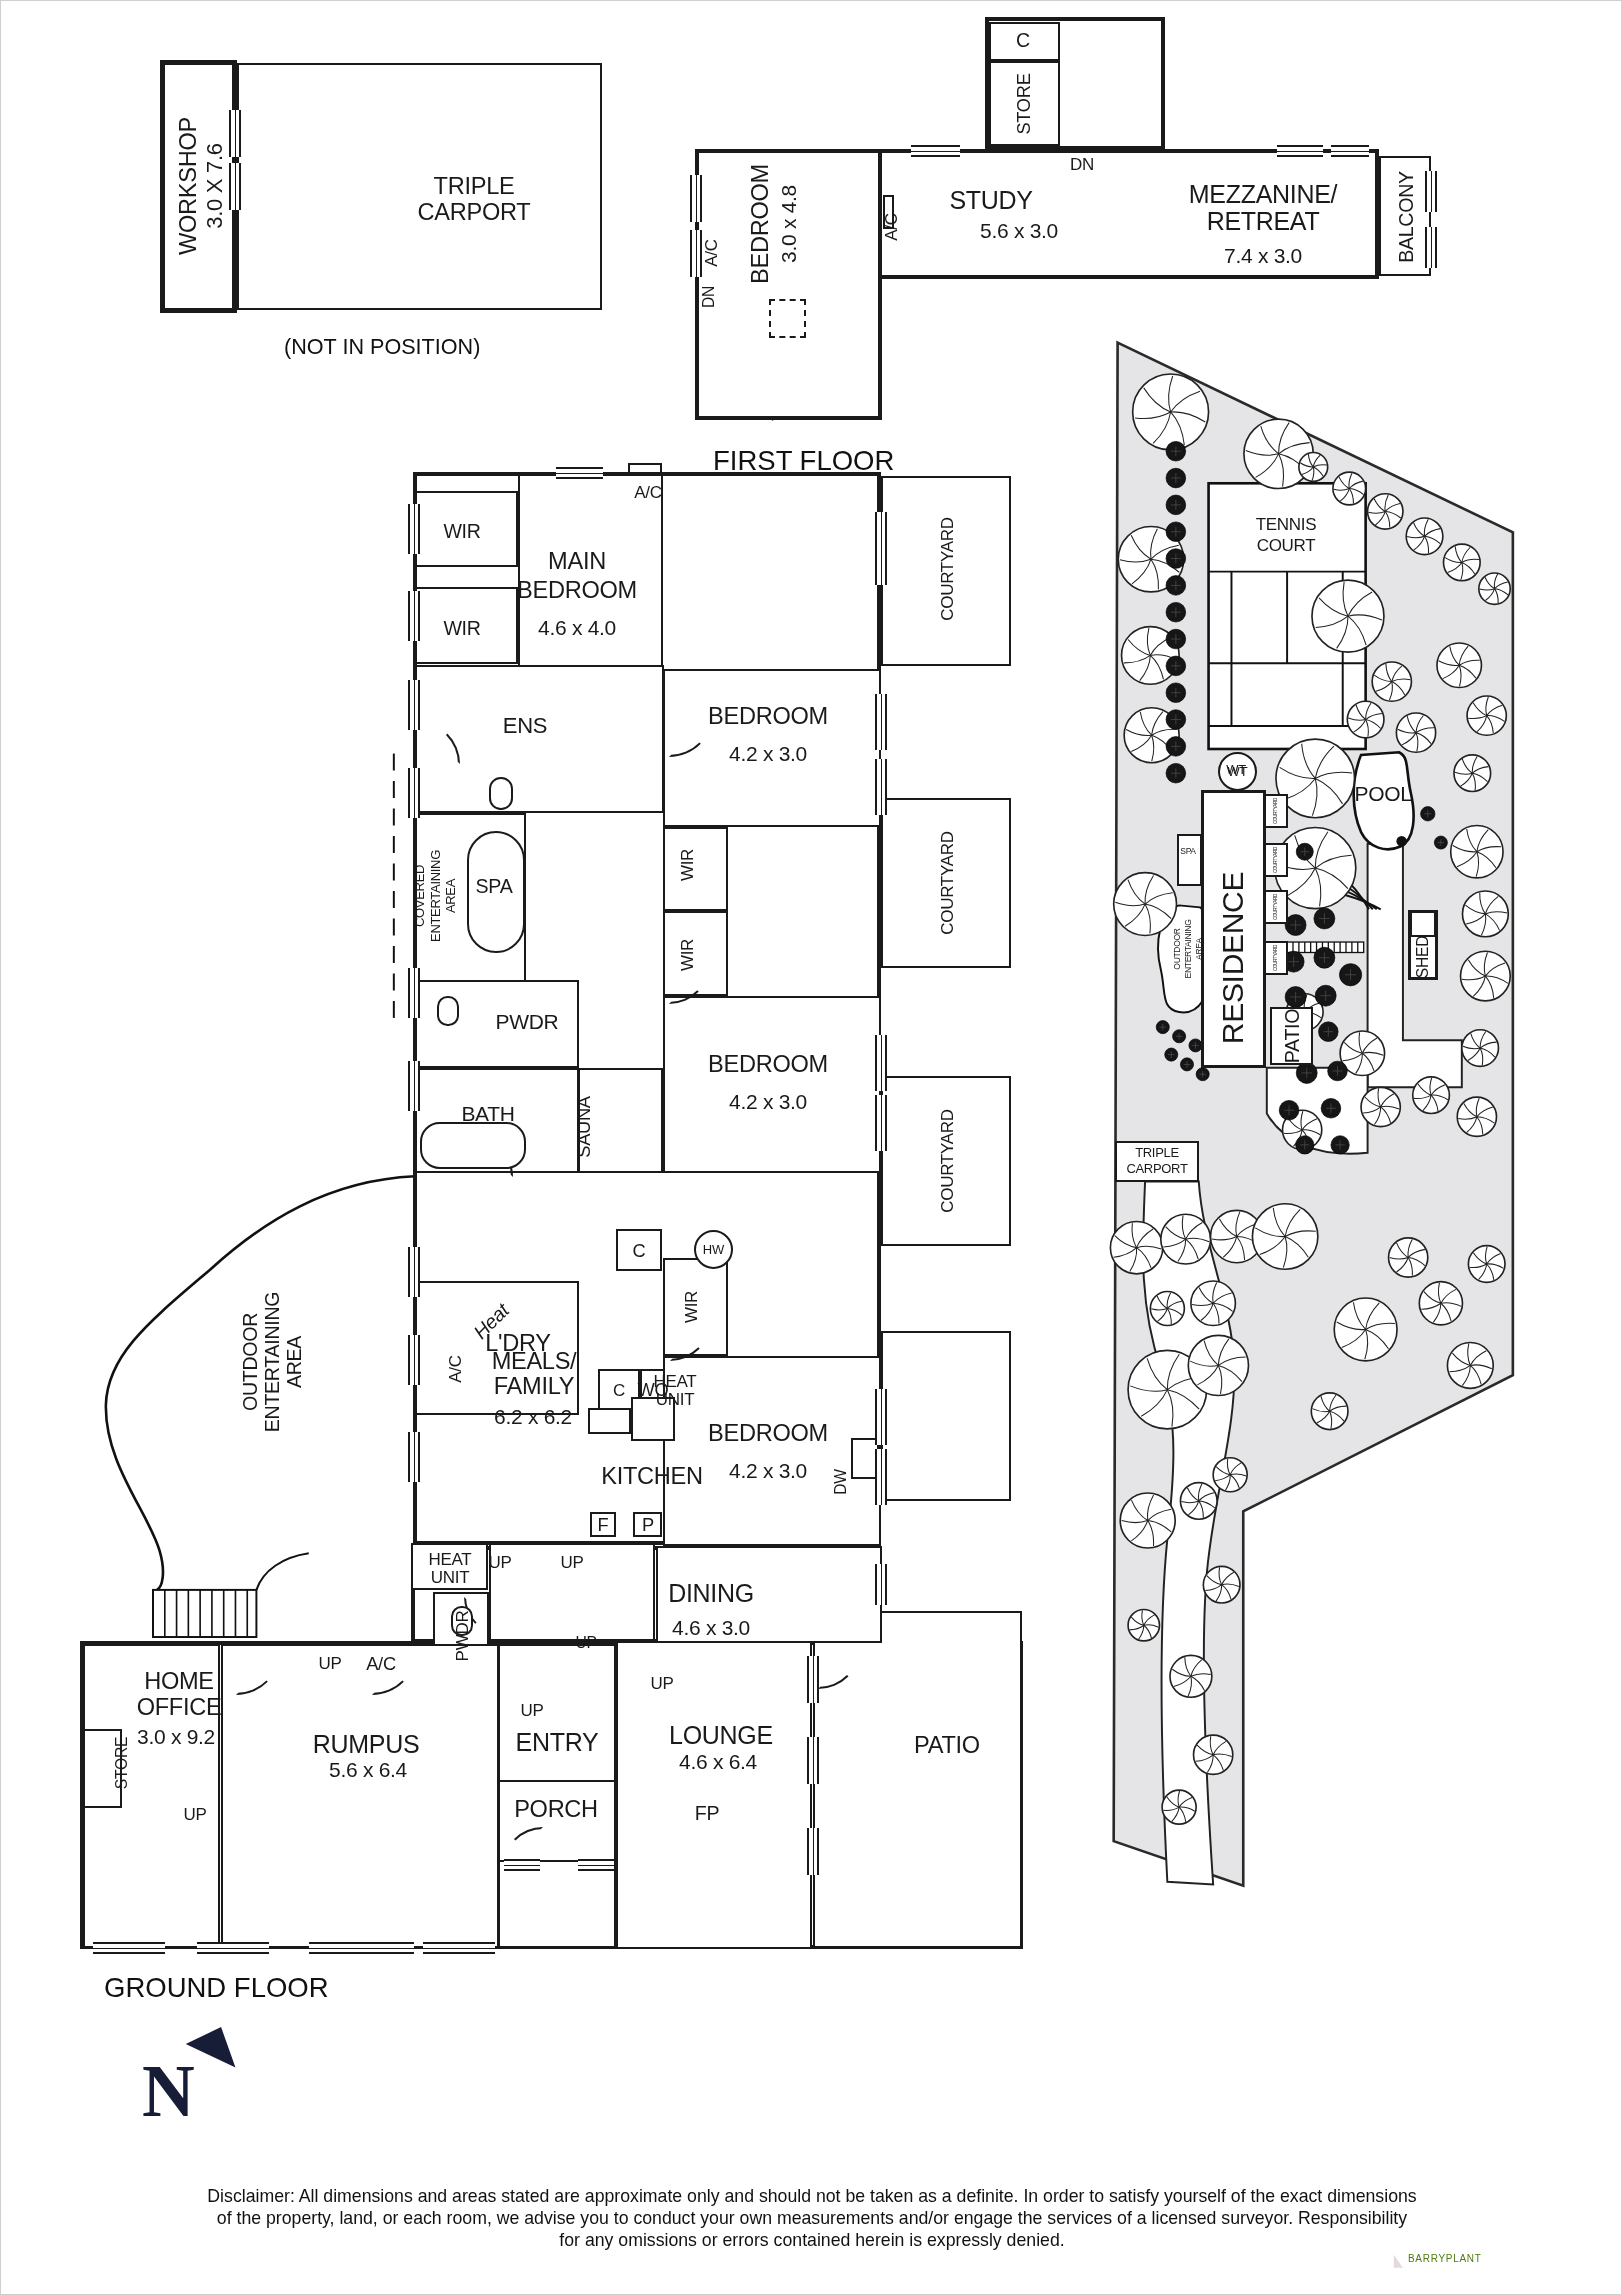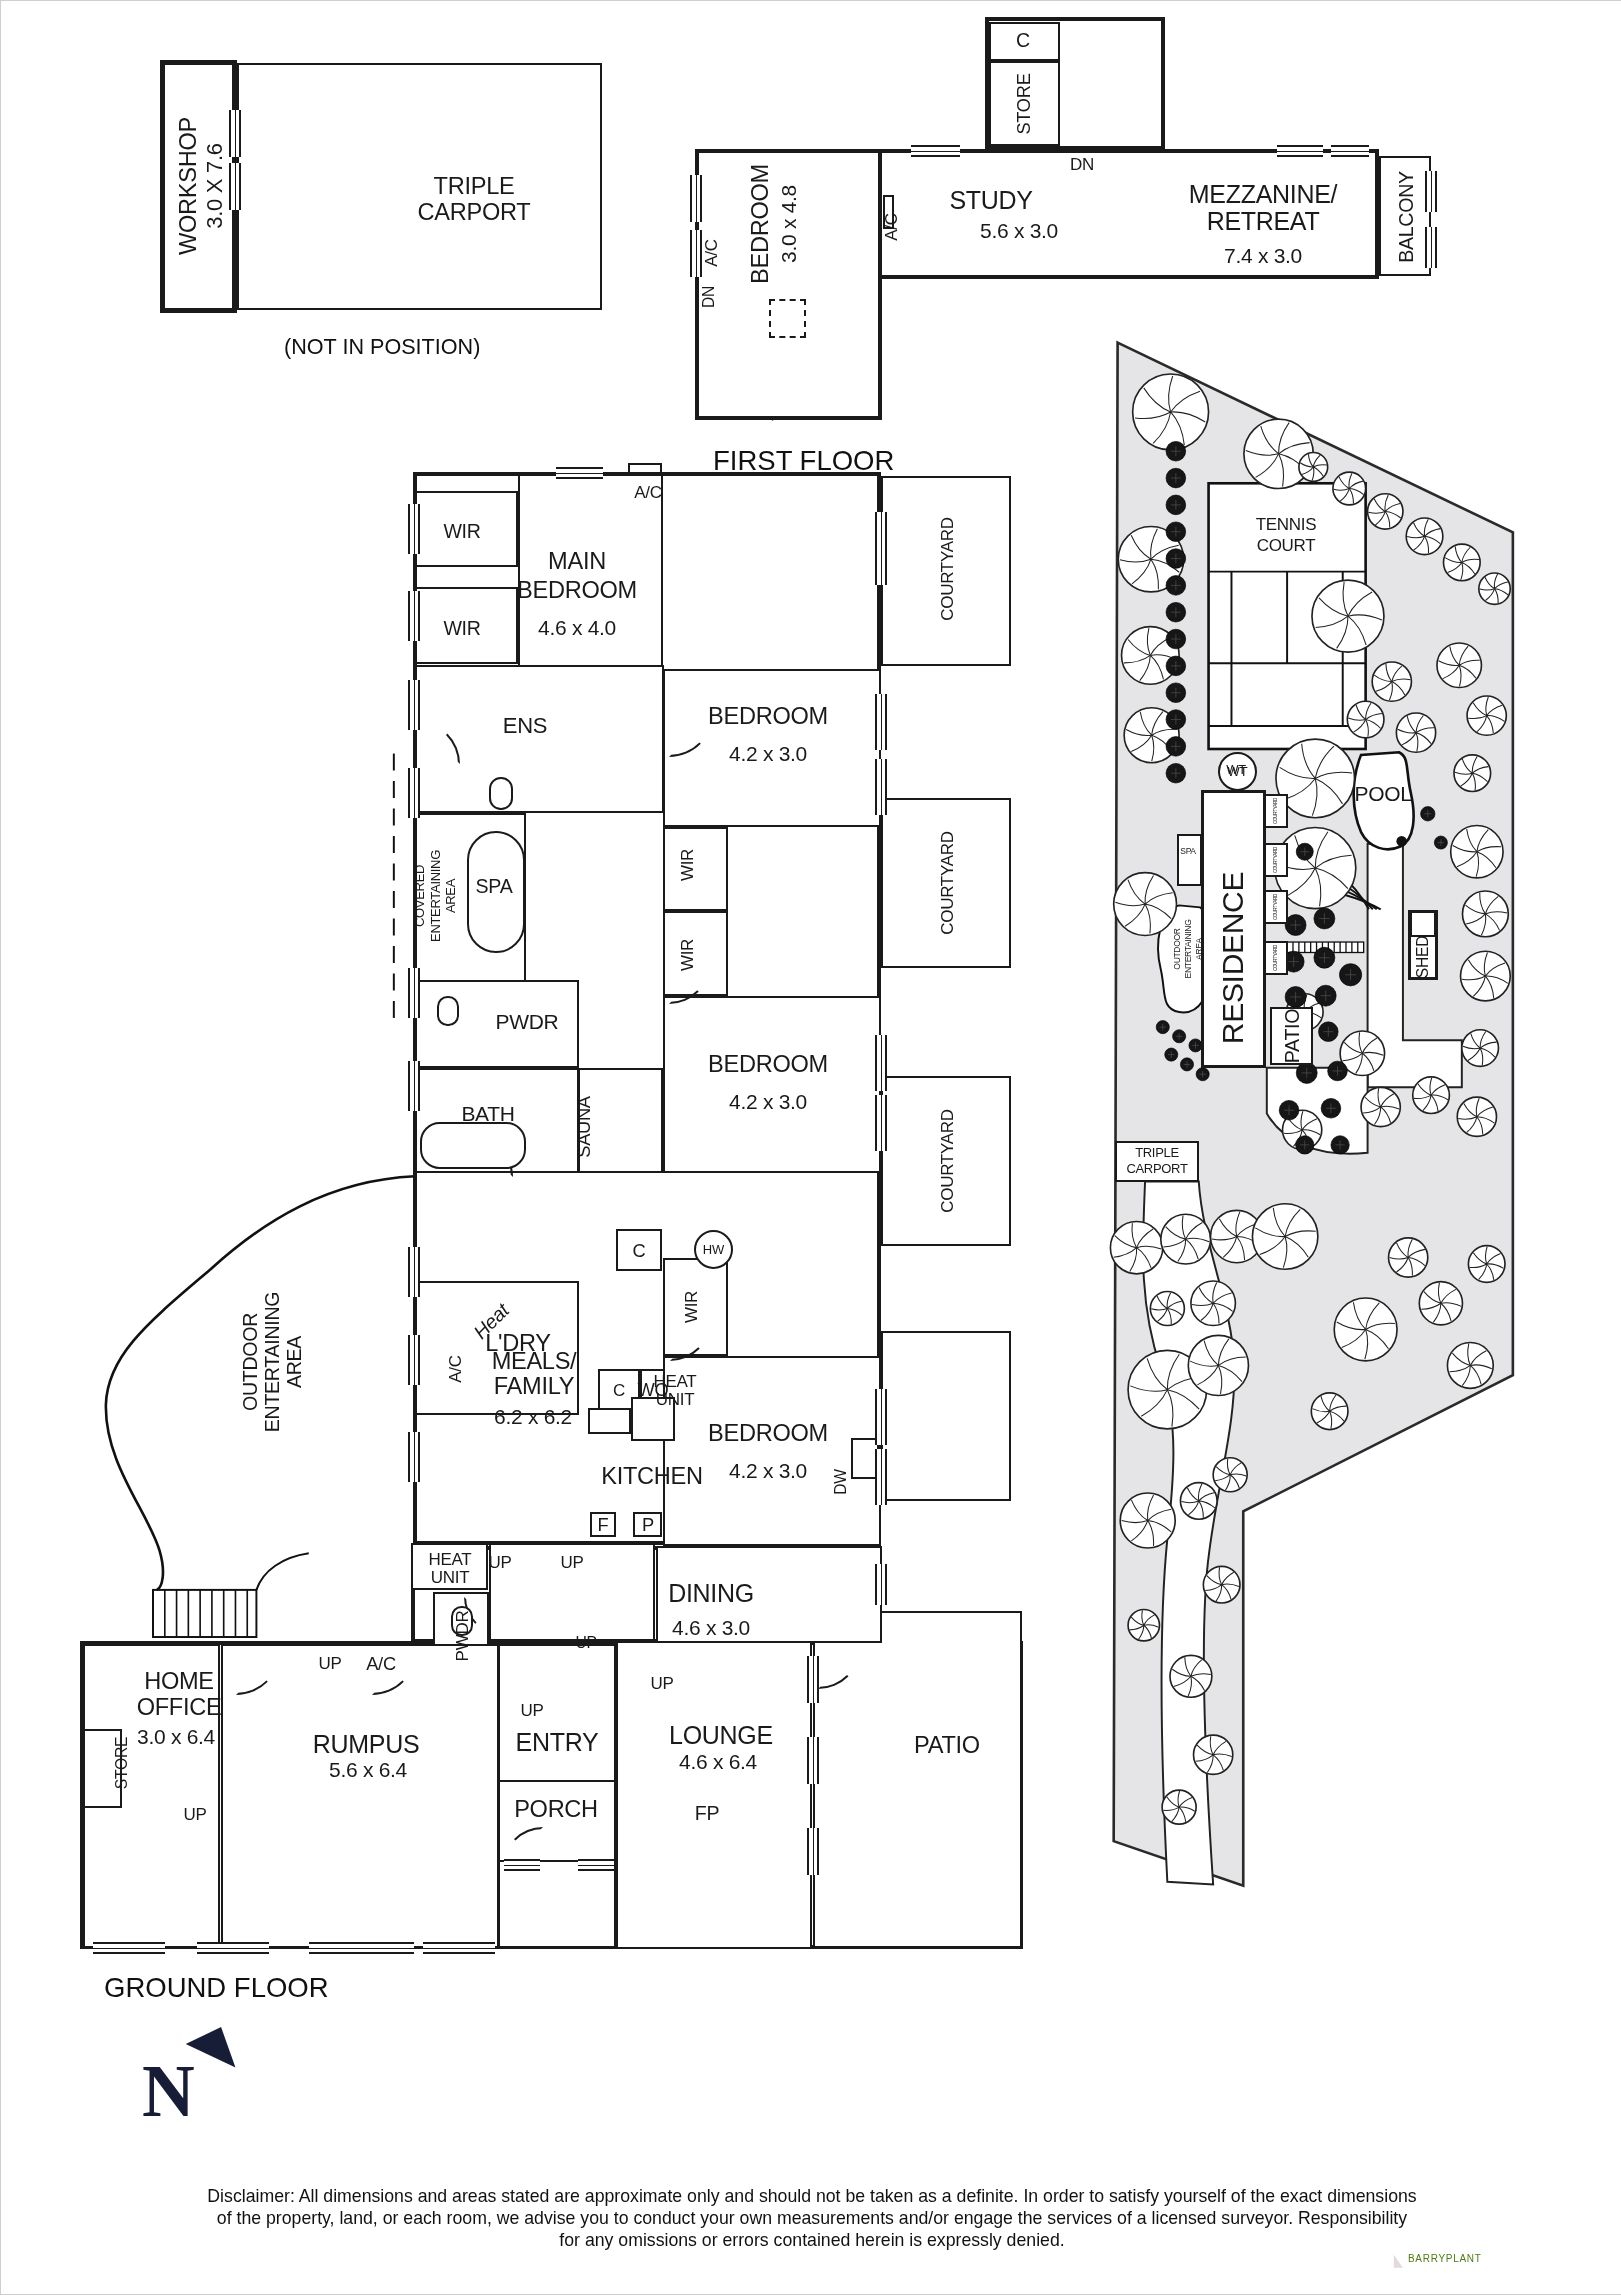--- a/index.html
+++ b/index.html
@@ -1048,21 +1048,21 @@
     <div class="lbl" style="left: 449px; top: 1559px; font-size: 17px; transform: translate(-50%, -50%);">HEAT</div>
     <div class="lbl" style="left: 449px; top: 1577px; font-size: 17px; transform: translate(-50%, -50%);">UNIT</div>
     <div class="lbl" style="left: 499px; top: 1562px; font-size: 17px; transform: translate(-50%, -50%);">UP</div>
     <div class="lbl" style="left: 571px; top: 1562px; font-size: 17px; transform: translate(-50%, -50%);">UP</div>
     <div class="lbl" style="left: 710px; top: 1593px; font-size: 25px; transform: translate(-50%, -50%); text-align: center;">DINING</div>
     <div class="lbl" style="left: 710px; top: 1627px; font-size: 21px; transform: translate(-50%, -50%);">4.6 x 3.0</div>
     <div class="lbl" style="left: 462px; top: 1635px; font-size: 17px; transform: translate(-50%, -50%) rotate(-90deg);">PWDR</div>
     <div class="lbl" style="left: 585px; top: 1642px; font-size: 15.7px; transform: translate(-50%, -50%);">UP</div>
     <div class="lbl" style="left: 178px; top: 1680px; font-size: 23.6px; transform: translate(-50%, -50%);">HOME</div>
     <div class="lbl" style="left: 178px; top: 1706px; font-size: 23.6px; transform: translate(-50%, -50%);">OFFICE</div>
-    <div class="lbl" style="left: 175px; top: 1736px; font-size: 21px; transform: translate(-50%, -50%);">3.0 x 6.4</div>
+    <div class="lbl" style="left: 175px; top: 1736px; font-size: 21px; transform: translate(-50%, -50%);">3.0 x 9.2</div>
     <div class="lbl" style="left: 121px; top: 1762px; font-size: 15.7px; transform: translate(-50%, -50%) rotate(-90deg);">STORE</div>
     <div class="lbl" style="left: 194px; top: 1814px; font-size: 17px; transform: translate(-50%, -50%);">UP</div>
     <div class="lbl" style="left: 365px; top: 1744px; font-size: 25px; transform: translate(-50%, -50%);">RUMPUS</div>
     <div class="lbl" style="left: 367px; top: 1769px; font-size: 21px; transform: translate(-50%, -50%);">5.6 x 6.4</div>
     <div class="lbl" style="left: 329px; top: 1663px; font-size: 17px; transform: translate(-50%, -50%);">UP</div>
     <div class="lbl" style="left: 380px; top: 1663px; font-size: 18.3px; transform: translate(-50%, -50%);">A/C</div>
     <div class="lbl" style="left: 556px; top: 1742px; font-size: 25px; transform: translate(-50%, -50%);">ENTRY</div>
     <div class="lbl" style="left: 531px; top: 1710px; font-size: 17px; transform: translate(-50%, -50%);">UP</div>
     <div class="lbl" style="left: 661px; top: 1683px; font-size: 17px; transform: translate(-50%, -50%);">UP</div>
     <div class="lbl" style="left: 720px; top: 1735px; font-size: 25px; transform: translate(-50%, -50%);">LOUNGE</div>

